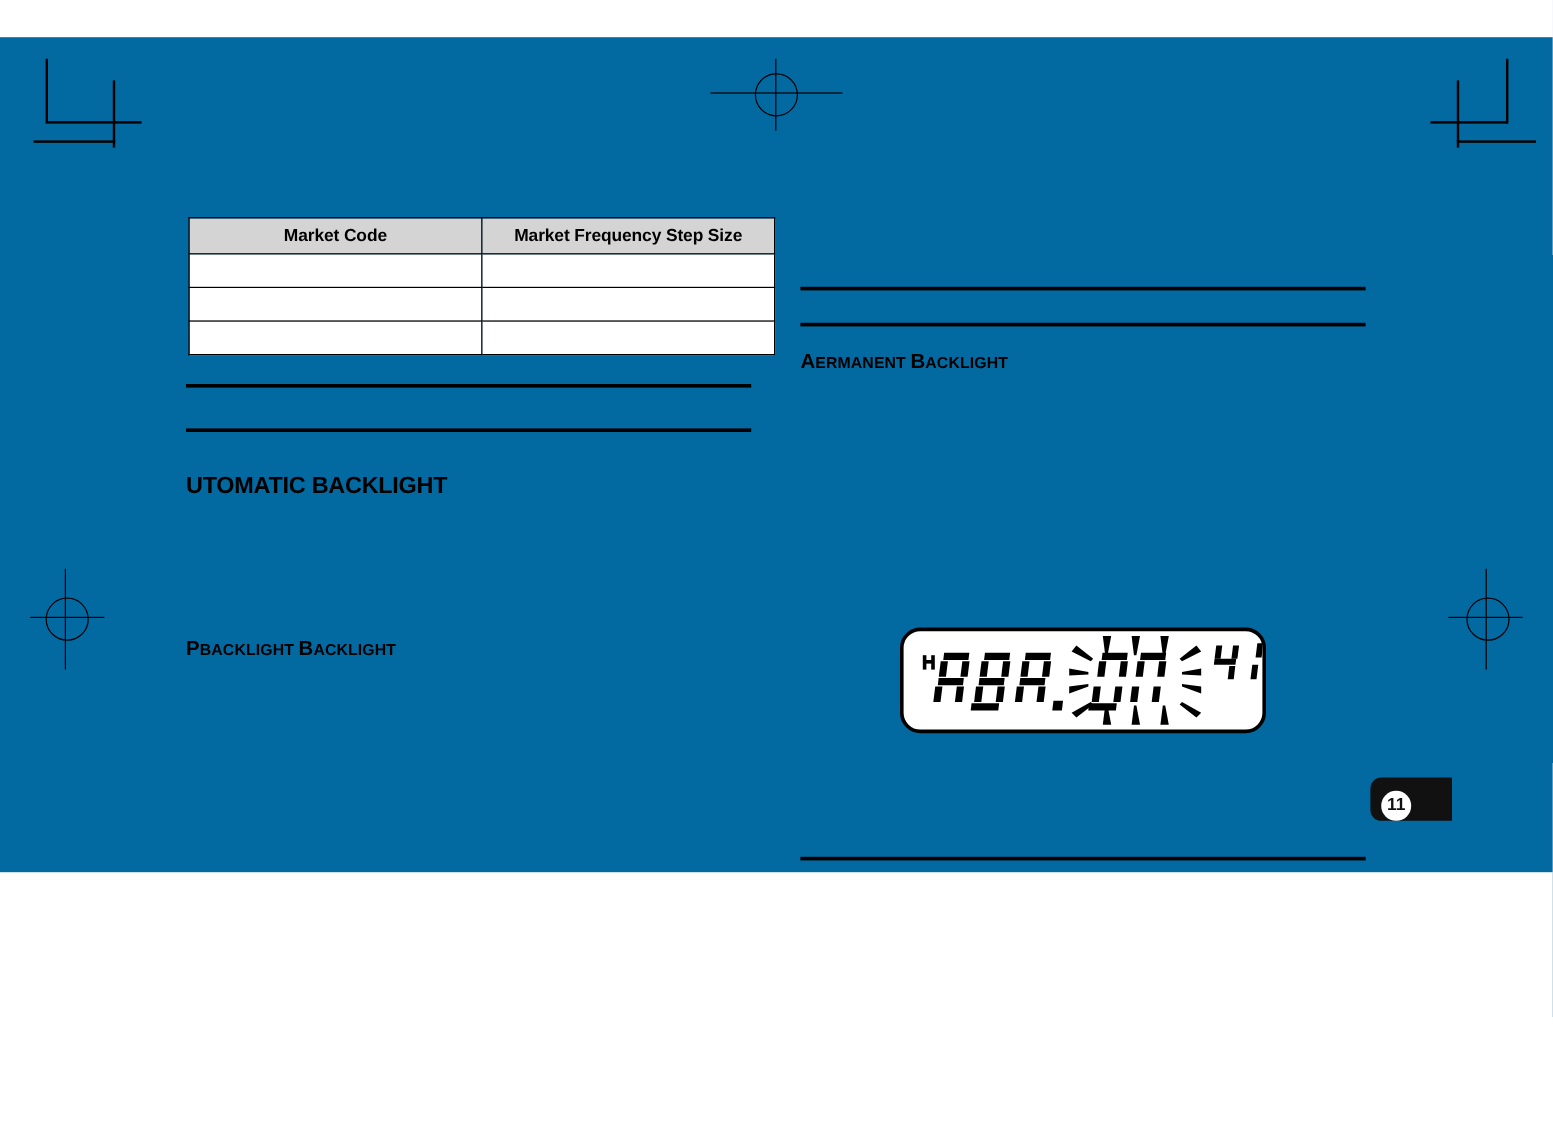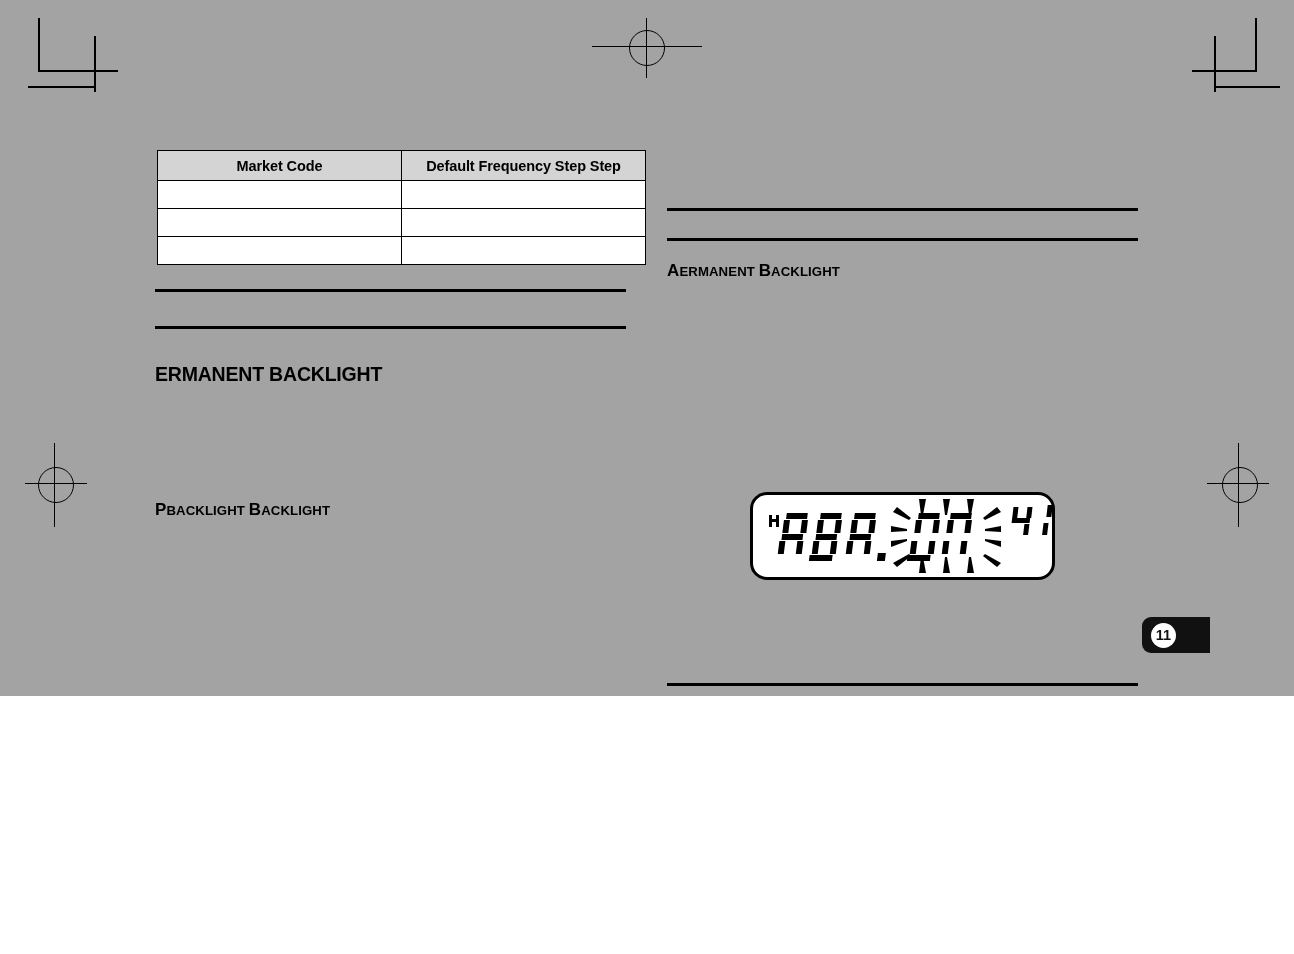--- a/index.html
+++ b/index.html
@@ -10,21 +10,22 @@
   body {
     font-family: "Liberation Sans", sans-serif;
     color: #000000;
     -webkit-font-smoothing: antialiased;
   }
   #page {
     position: relative;
     width: 1294px;
     height: 696px;
     overflow: hidden;
-    background: #a3a3a3;
+    background: #0369a1;
+    margin-top: 31px;
   }
 
   
   .crop-mark { position: absolute; }
   .crop-mark .ln { position: absolute; background: #000; }
   .reg-mark { position: absolute; }
   .reg-mark .rl { position: absolute; background: #000; }
   .reg-mark .circ {
     position: absolute;
     border: 1px solid #000;
@@ -177,21 +178,21 @@
   <div class="reg-mark" style="left:1207px; top:443px; width:62px; height:84px;">
     <div class="rl" style="left:0px; top:40px; width:62px; height:1.3px;"></div>
     <div class="rl" style="left:31px; top:0px; width:1.3px; height:84px;"></div>
     <div class="circ" style="left:15px; top:24px; width:34px; height:34px;"></div>
   </div>
 
   <table class="spec-table">
     <thead>
       <tr>
         <th class="col-market">Market Code</th>
-        <th class="col-step">Default Frequency Step Step</th>
+        <th class="col-step">Market Frequency Step Size</th>
       </tr>
     </thead>
     <tbody>
       <tr>
         <td></td>
         <td></td>
       </tr>
       <tr>
         <td></td>
         <td></td>
@@ -199,21 +200,21 @@
       <tr>
         <td></td>
         <td></td>
       </tr>
     </tbody>
   </table>
 
   <div class="rule" style="left:155px; top:289px; width:471px;"></div>
   <div class="rule" style="left:155px; top:326px; width:471px;"></div>
 
-  <div class="h-main" style="left:155px; top:363px;">ERMANENT BACKLIGHT</div>
+  <div class="h-main" style="left:155px; top:363px;">UTOMATIC BACKLIGHT</div>
 
   <div class="h-sub" style="left:155px; top:500px;">
     <span class="cap">P</span><span class="small">BACKLIGHT</span><span class="small">&nbsp;</span><span class="cap">B</span><span class="small">ACKLIGHT</span>
   </div>
 
   <div class="lcd" style="left:238px; top:706px; width:308px; height:102px;">
     <svg width="302" height="96" viewBox="0 0 302 96">
       <g fill="#000">
 
         <g>
@@ -404,19 +405,19 @@
           <rect x="296" y="10" width="5" height="12"></rect>
             <rect x="294" y="28" width="5" height="12"></rect>
         </g>
       </g>
     </svg>
   </div>
 
   <div class="rule" style="left:667px; top:683px; width:471px;"></div>
   <div class="rule" style="left:667px; top:703px; width:471px;"></div>
 
-  <div class="page-tab" style="left:1142px; top:617px; width:68px; height:36px;">
+  <div class="page-tab" style="left:1142px; top:617px; width:68px; height:36px;align-items:flex-end;">
     <div class="bubble">11</div>
   </div>
 
   <div class="footer-rule" style="left:155px; top:831px; width:936px;"></div>
 
 </div>
 
 </body></html>

